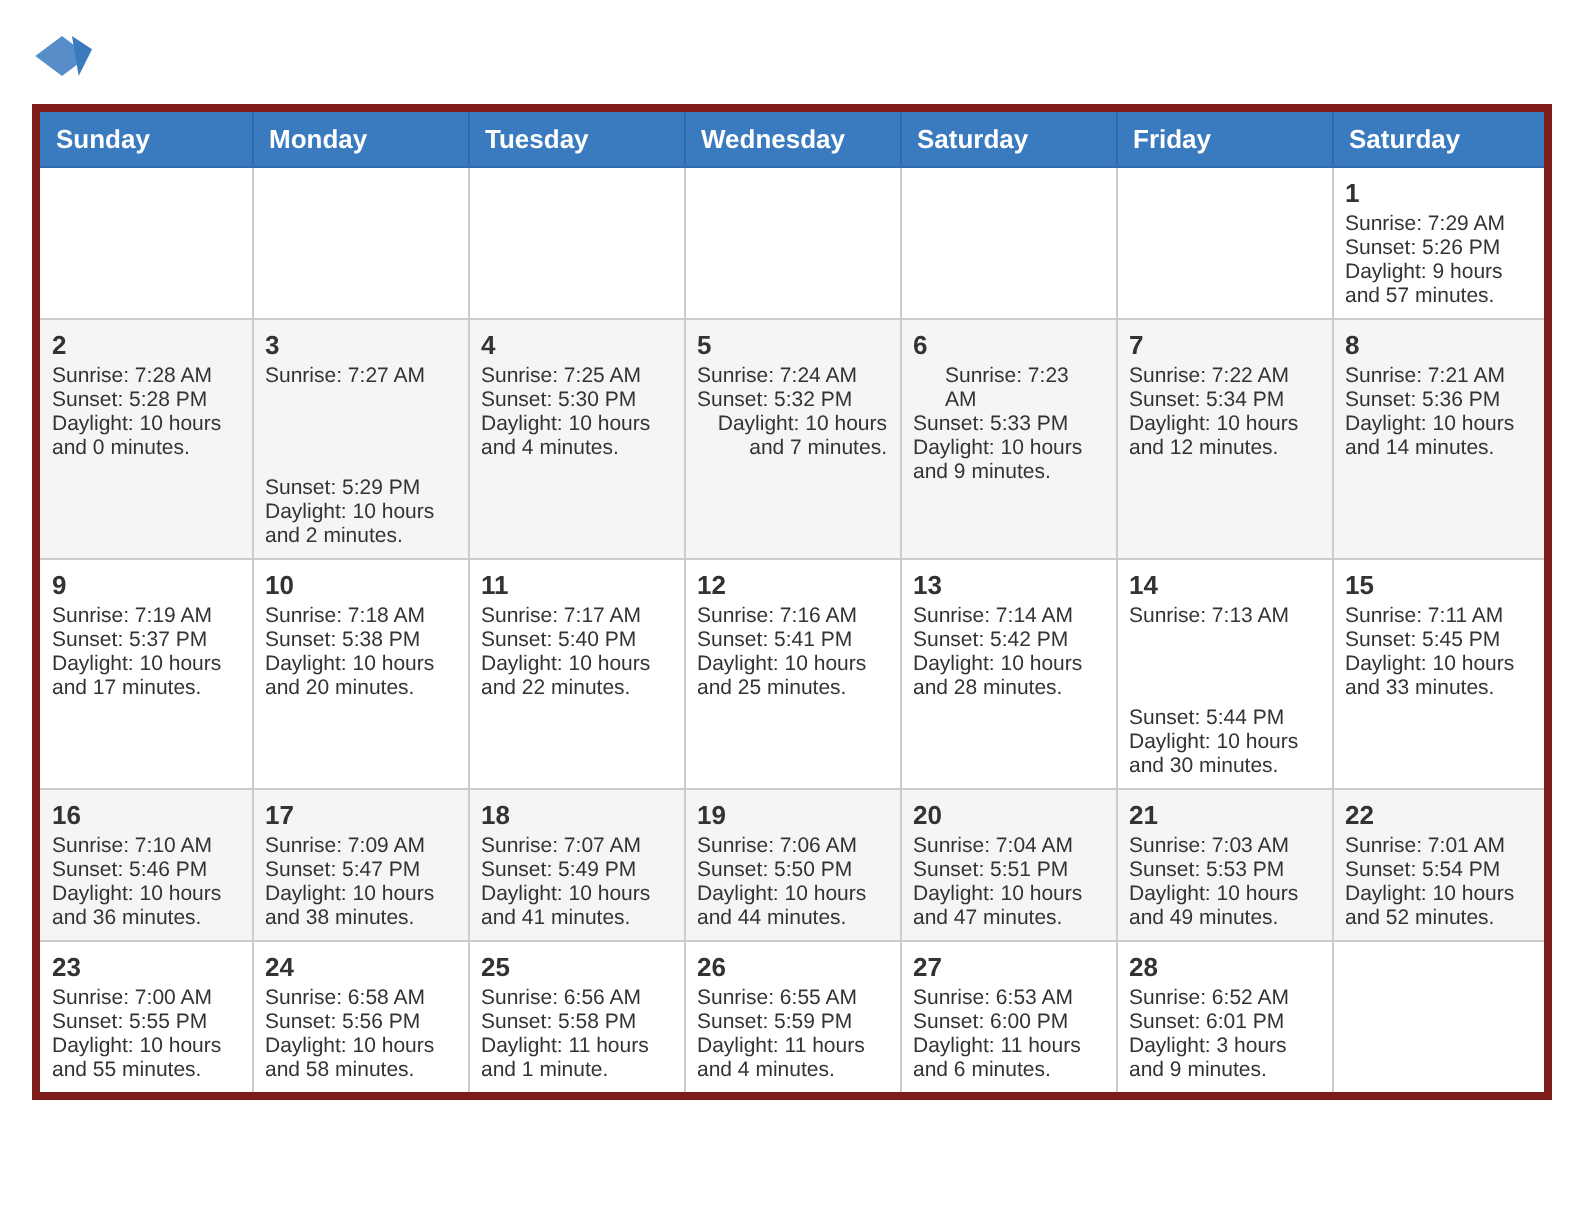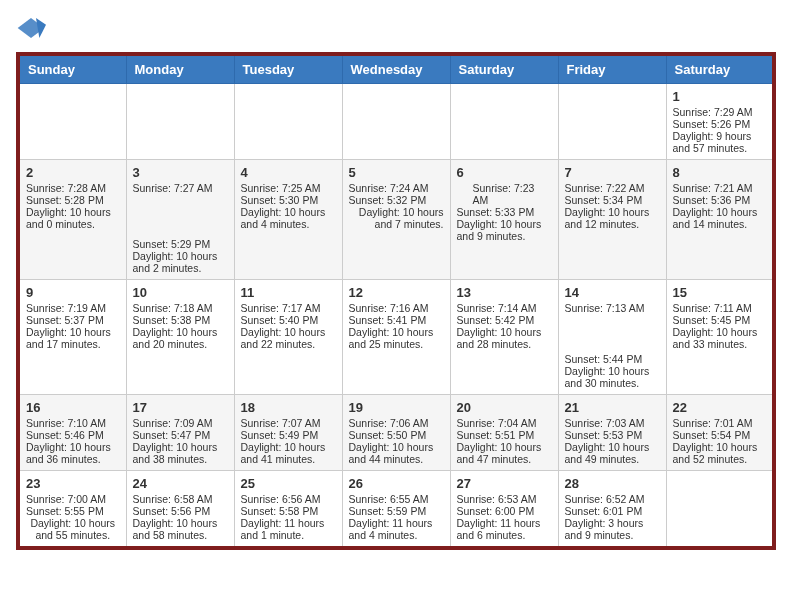--- a/index.html
+++ b/index.html
@@ -256,21 +256,21 @@
           <span style="display: block;">Sunrise: 7:01 AM</span>
           <span style="display: block;">Sunset: 5:54 PM</span>
           <span style="display: block;">Daylight: 10 hours and 52 minutes.</span>
         </td>
       </tr>
       <tr>
         <td>
           <span class="day-num">23</span>
           <span style="display: block;">Sunrise: 7:00 AM</span>
           <span style="display: block;">Sunset: 5:55 PM</span>
-          <span style="display: block; text-align: center;">Daylight: 10 hours and 55 minutes.</span>
+          <span style="display: block;">Daylight: 10 hours and 55 minutes.</span>
         </td>
         <td>
           <span class="day-num">24</span>
           <span style="display: block;">Sunrise: 6:58 AM</span>
           <span style="display: block;">Sunset: 5:56 PM</span>
           <span style="display: block;">Daylight: 10 hours and 58 minutes.</span>
         </td>
         <td>
           <span class="day-num">25</span>
           <span style="display: block;">Sunrise: 6:56 AM</span>

